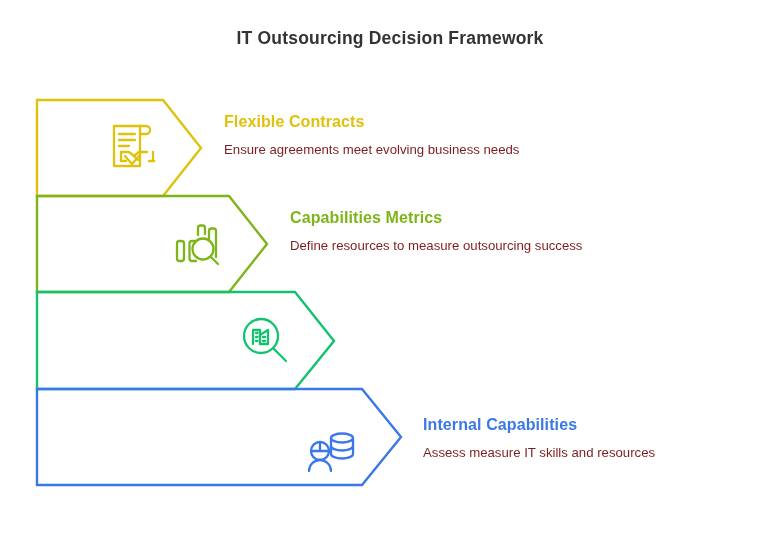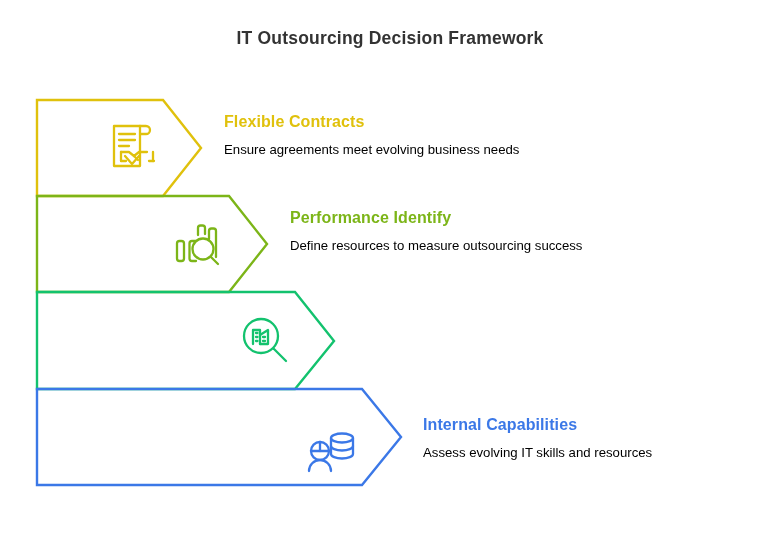--- a/index.html
+++ b/index.html
@@ -69,21 +69,21 @@
     font-weight: bold;
     line-height: 1.2;
     letter-spacing: 0.1px;
     margin: 0;
     white-space: nowrap;
   }
 
   .row-body {
     font-size: 13.2px;
     line-height: 1.45;
-    color: #000000;
+    color: #7f1d1d;
     margin: 9px 0 0 0;
   }
 
   
   #row-0 { top: 100px; }
   #row-1 { top: 196px; }
   #row-2 { top: 292px; }
   #row-3 { top: 403px; }
 
   #row-0 .row-icon { left: 104px; top: 19px; }
@@ -136,21 +136,21 @@
       <svg viewBox="0 0 58 58" width="58" height="58" xmlns="http://www.w3.org/2000/svg" fill="none" stroke="#7CB518" stroke-width="2.3" stroke-linecap="round" stroke-linejoin="round">
         <rect x="7" y="26" width="7" height="20" rx="2.5"></rect>
         <path d="M26 26 h-4 a2.5 2.5 0 0 0 -2.5 2.5 v15 a2.5 2.5 0 0 0 2.5 2.5 h4"></path>
         <path d="M28 20 v-7 a2.5 2.5 0 0 1 2.5 -2.5 h2 a2.5 2.5 0 0 1 2.5 2.5 v6"></path>
         <path d="M39 24 v-8 a2.5 2.5 0 0 1 2.5 -2.5 h2 a2.5 2.5 0 0 1 2.5 2.5 v26"></path>
         <circle cx="33" cy="34" r="10.5"></circle>
         <line x1="40.7" y1="41.7" x2="48" y2="49"></line>
       </svg>
     </div>
     <div class="row-text">
-      <div class="row-heading" style="color:#7CB518">Performance Identify</div>
+      <div class="row-heading" style="color:#7CB518">Capabilities Metrics</div>
       <div class="row-body">Define resources to measure outsourcing success</div>
     </div>
   </div>
 
   <div class="row" id="row-2">
     <div class="row-icon">
       <svg viewBox="0 0 58 58" width="58" height="58" xmlns="http://www.w3.org/2000/svg" fill="none" stroke="#13C26E" stroke-width="2.3" stroke-linecap="round" stroke-linejoin="round">
         <circle cx="25" cy="25" r="17"></circle>
         <path d="M37.5 37.5 L50 50"></path>
         <path d="M17 33 V19 h7 v14"></path>
@@ -171,17 +171,17 @@
         <line x1="9" y1="28" x2="27" y2="28"></line>
         <line x1="18" y1="19" x2="18" y2="28"></line>
         <path d="M7 48 a11 11 0 0 1 22 0"></path>
         <ellipse cx="40" cy="15" rx="11" ry="4.5"></ellipse>
         <path d="M29 15 v16 a11 4.5 0 0 0 22 0 v-16"></path>
         <path d="M29 23 a11 4.5 0 0 0 22 0"></path>
       </svg>
     </div>
     <div class="row-text">
       <div class="row-heading" style="color:#3B78E7">Internal Capabilities</div>
-      <div class="row-body">Assess evolving IT skills and resources</div>
+      <div class="row-body">Assess measure IT skills and resources</div>
     </div>
   </div>
 
 </div>
 
 </body></html>

